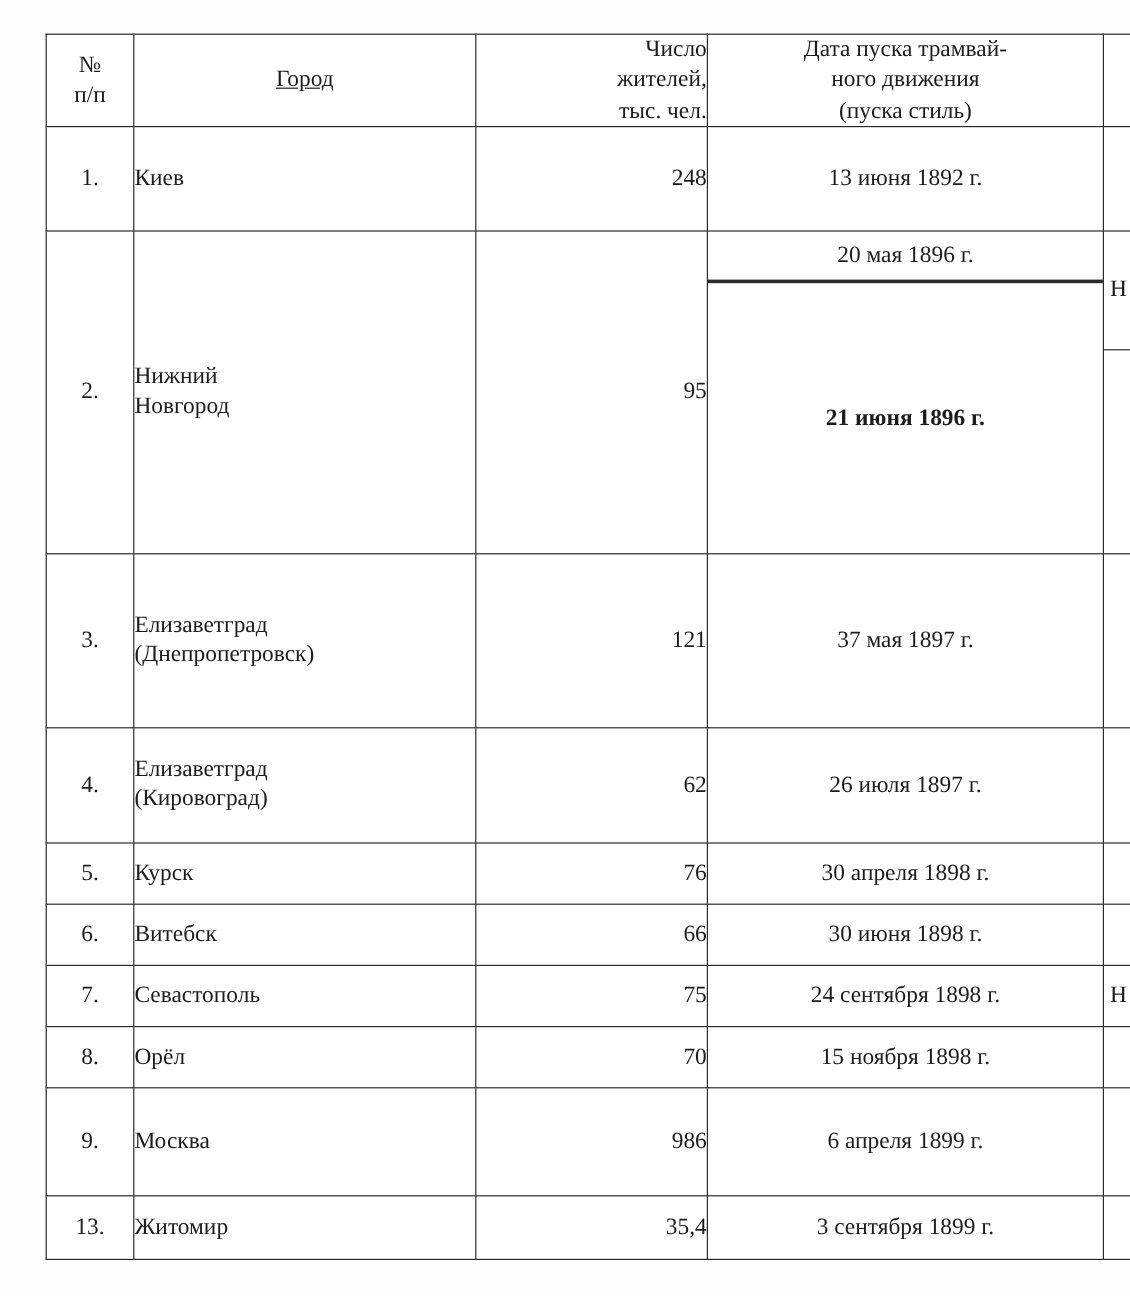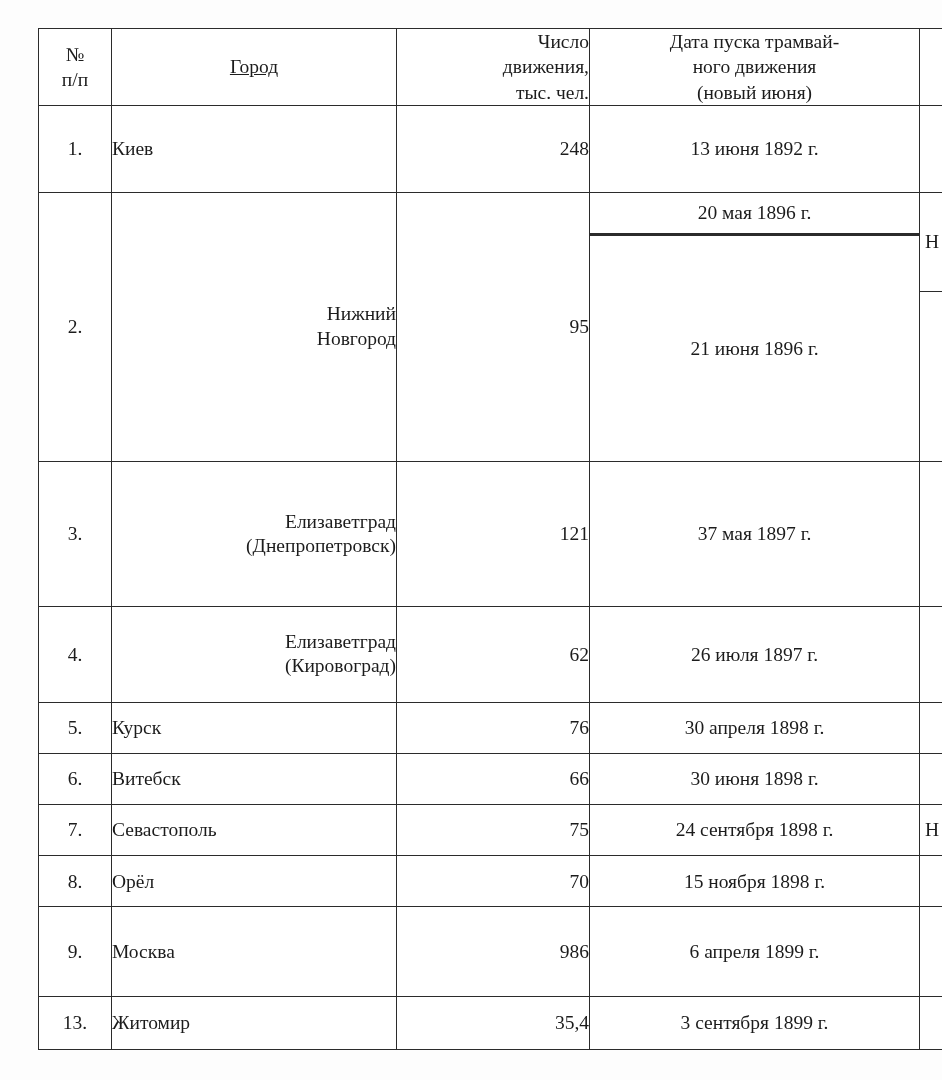--- a/index.html
+++ b/index.html
@@ -103,39 +103,39 @@
     border: none;
     text-align: center;
     vertical-align: middle;
     font-size: 19.5px;
     background: #ffffff;
   }
   table.sub td.sub-top {
     height: 40px;
     border-bottom: 3px solid #2b2b2b;
   }
-  table.sub td.sub-bot { height: auto; }
+  table.sub td.sub-bot { height: auto; font-weight: bold; }
 
   
   table.sub-x { border-collapse: collapse; width: 100%; height: 100%; }
   table.sub-x td { border: none; background: #fff; }
   table.sub-x td.x-top { height: 98px; border-bottom: 1.5px solid #2b2b2b; }
 
   
   .glyph-frag {
     display: block;
     font-size: 19.5px;
     color: #1c1c1c;
     text-align: left;
     padding-left: 5px;
     overflow: hidden;
     white-space: nowrap;
   }
 
-  .city-2line { line-height: 1.26; text-align: right; }
+  .city-2line { line-height: 1.26; }
 </style>
 </head>
 <body>
 
 <div class="page-scan">
 
   <div class="clipped-caption"></div>
 
   <div class="tbl-wrap">
     <table class="doc-table">
@@ -144,27 +144,27 @@
         <tr>
           <td class="c-num thick-bottom">
             <div>№</div>
             <div>п/п</div>
           </td>
           <td class="c-city thick-bottom">
             <div>Город</div>
           </td>
           <td class="c-pop thick-bottom">
             <div>Число</div>
-            <div>движения,</div>
+            <div>жителей,</div>
             <div>тыс. чел.</div>
           </td>
           <td class="c-date thick-bottom">
             <div>Дата пуска трамвай-</div>
             <div>ного движения</div>
-            <div>(новый июня)</div>
+            <div>(пуска стиль)</div>
           </td>
           <td class="c-extra thick-bottom">
             <span class="glyph-frag"></span>
           </td>
         </tr>
       </thead>
 
       <tbody>
 
         <tr style="height:78px">

